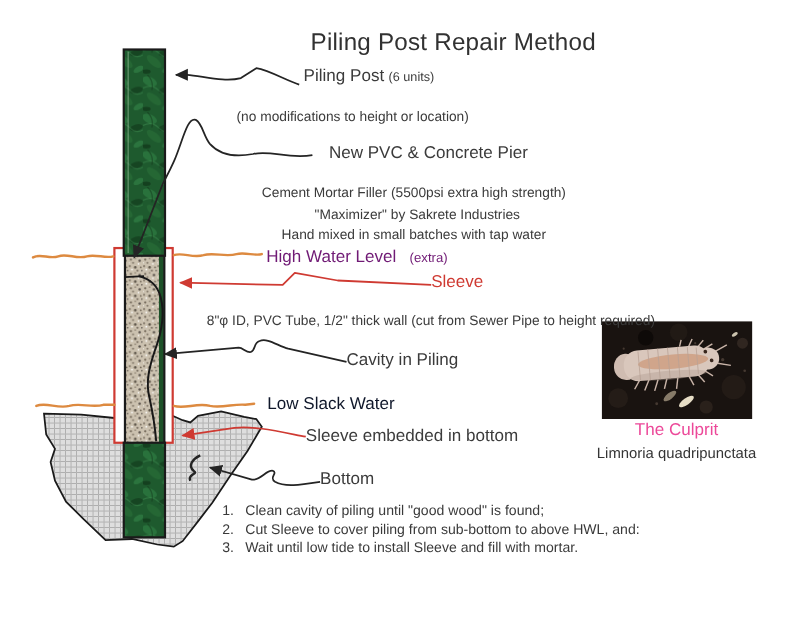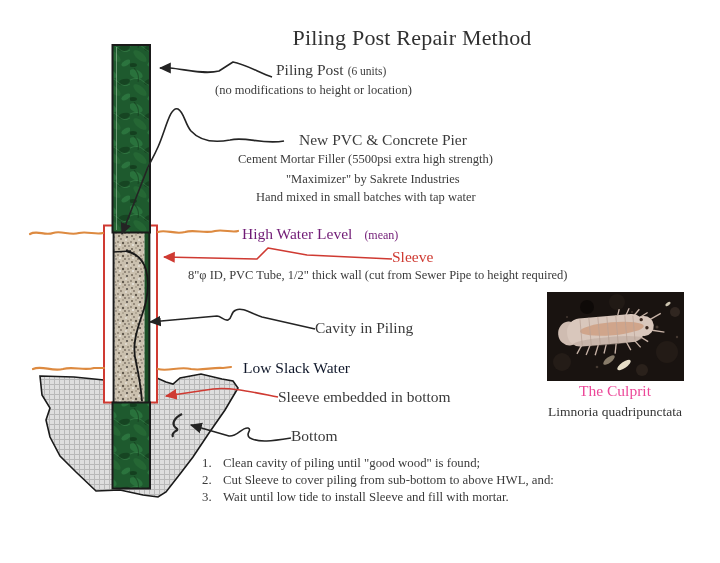--- a/index.html
+++ b/index.html
@@ -1,23 +1,23 @@
 <!DOCTYPE html>
 <html><head>
 <meta charset="utf-8">
 <style>
   html,body{margin:0;padding:0;background:#ffffff;}
   .page{
     position:relative;width:720px;height:555px;background:#ffffff;overflow:hidden;
-    font-family:Liberation Serif, serif;color:#3b3b3b;
+    font-family:Liberation Sans, sans-serif;color:#3b3b3b;
   }
   .abs{position:absolute;white-space:nowrap;}
   .title{font-size:22px;color:#313131;text-align:center;letter-spacing:.2px;}
   .lbl{font-size:15.5px;color:#3b3b3b;}
-  .sub{font-size:12.5px;color:#3b3b3b;}
+  .sub{font-size:12.5px;color:#3b3b3b;margin-top:16px;}
   .orange{color:#701a75;}
   .orange2{color:#0f172a;}
   .red{color:#cf3a32;}
   .inline-base{display:flex;align-items:baseline;}
   .units{font-size:11.5px;margin-left:4px;text-align:center;}
   .mean{font-size:12px;margin-left:12px;}
   .steps{position:absolute;left:202px;top:457px;font-size:12.8px;color:#3a3a3a;}
   .steprow{display:flex;line-height:13px;margin-bottom:4px;}
   .stepnum{width:15px;flex:none;}
   .steptext{margin-left:6px;white-space:nowrap;}
@@ -184,21 +184,21 @@
   </div>
   <div class="abs sub" style="left:215px;top:83px">(no modifications to height or location)</div>
 
   <div class="abs lbl" style="left:299px;top:131px">New PVC &amp; Concrete Pier</div>
   <div class="abs sub" style="left:238px;top:152px">Cement Mortar Filler (5500psi extra high strength)</div>
   <div class="abs sub" style="left:286px;top:172px">"Maximizer" by Sakrete Industries</div>
   <div class="abs sub" style="left:256px;top:190px">Hand mixed in small batches with tap water</div>
 
   <div class="abs inline-base" style="left:242px;top:225px">
     <span class="lbl orange">High Water Level</span>
-    <span class="mean orange">(mean)</span>
+    <span class="mean orange">(extra)</span>
   </div>
 
   <div class="abs lbl red" style="left:392px;top:248px">Sleeve</div>
   <div class="abs sub" style="left:188px;top:268px">8"φ ID, PVC Tube, 1/2" thick wall (cut from Sewer Pipe to height required)</div>
 
   <div class="abs lbl" style="left:315px;top:319px">Cavity in Piling</div>
 
   <div class="abs lbl orange2" style="left:243px;top:359px">Low Slack Water</div>
 
   <div class="abs lbl" style="left:278px;top:388px">Sleeve embedded in bottom</div>

